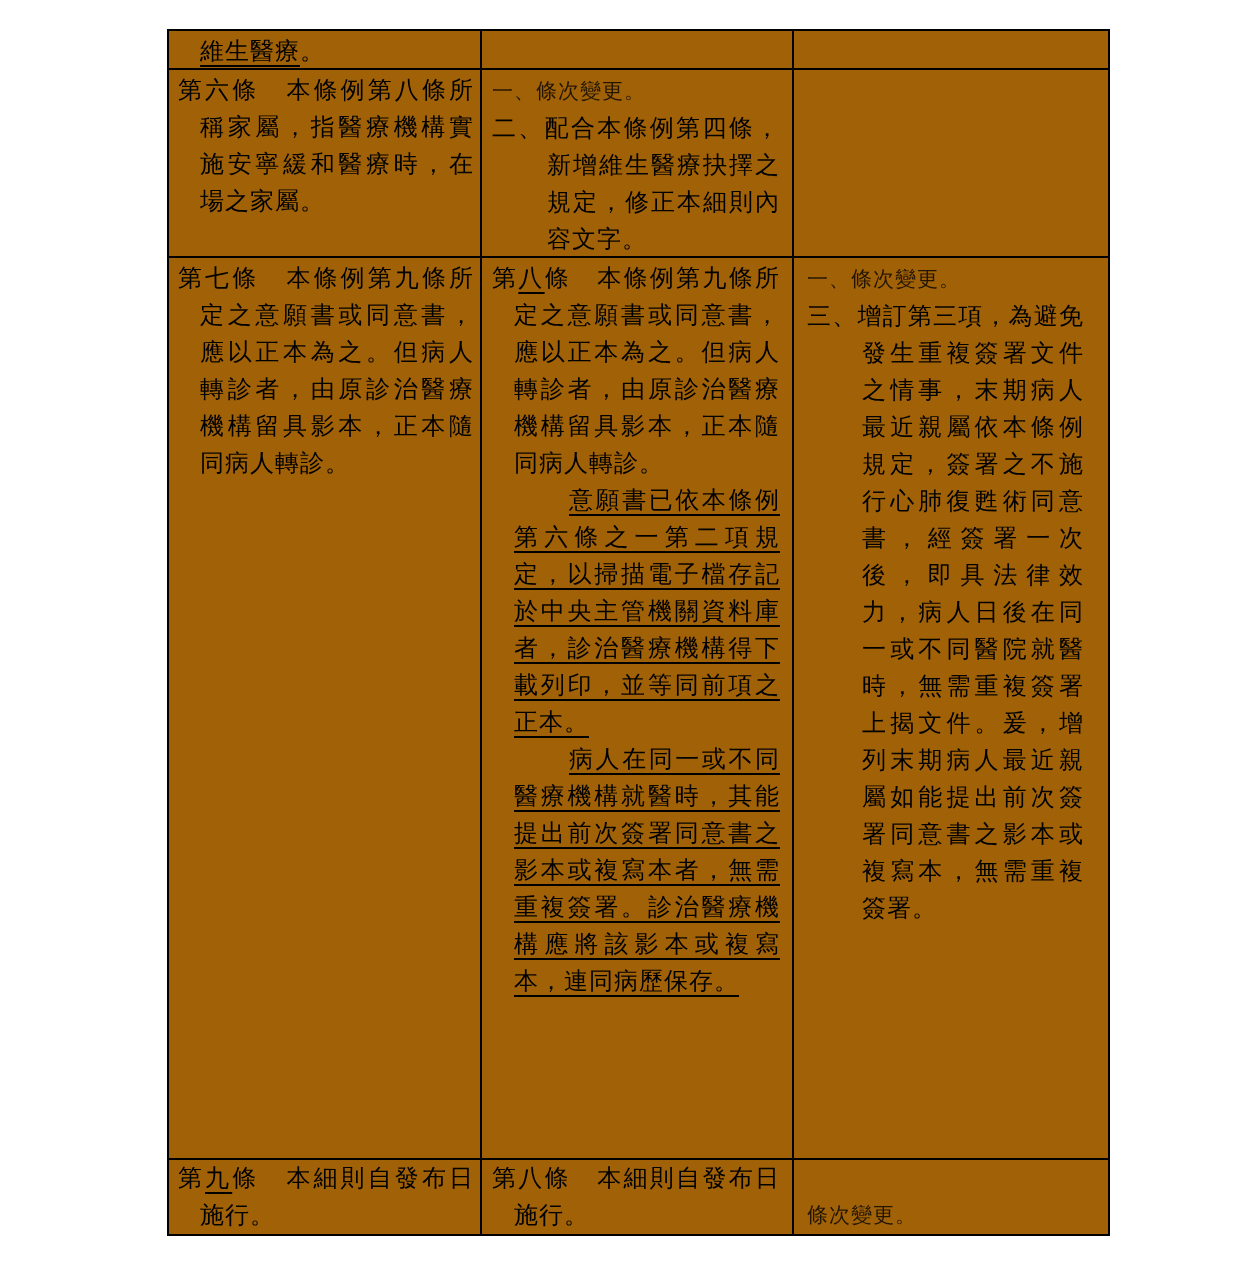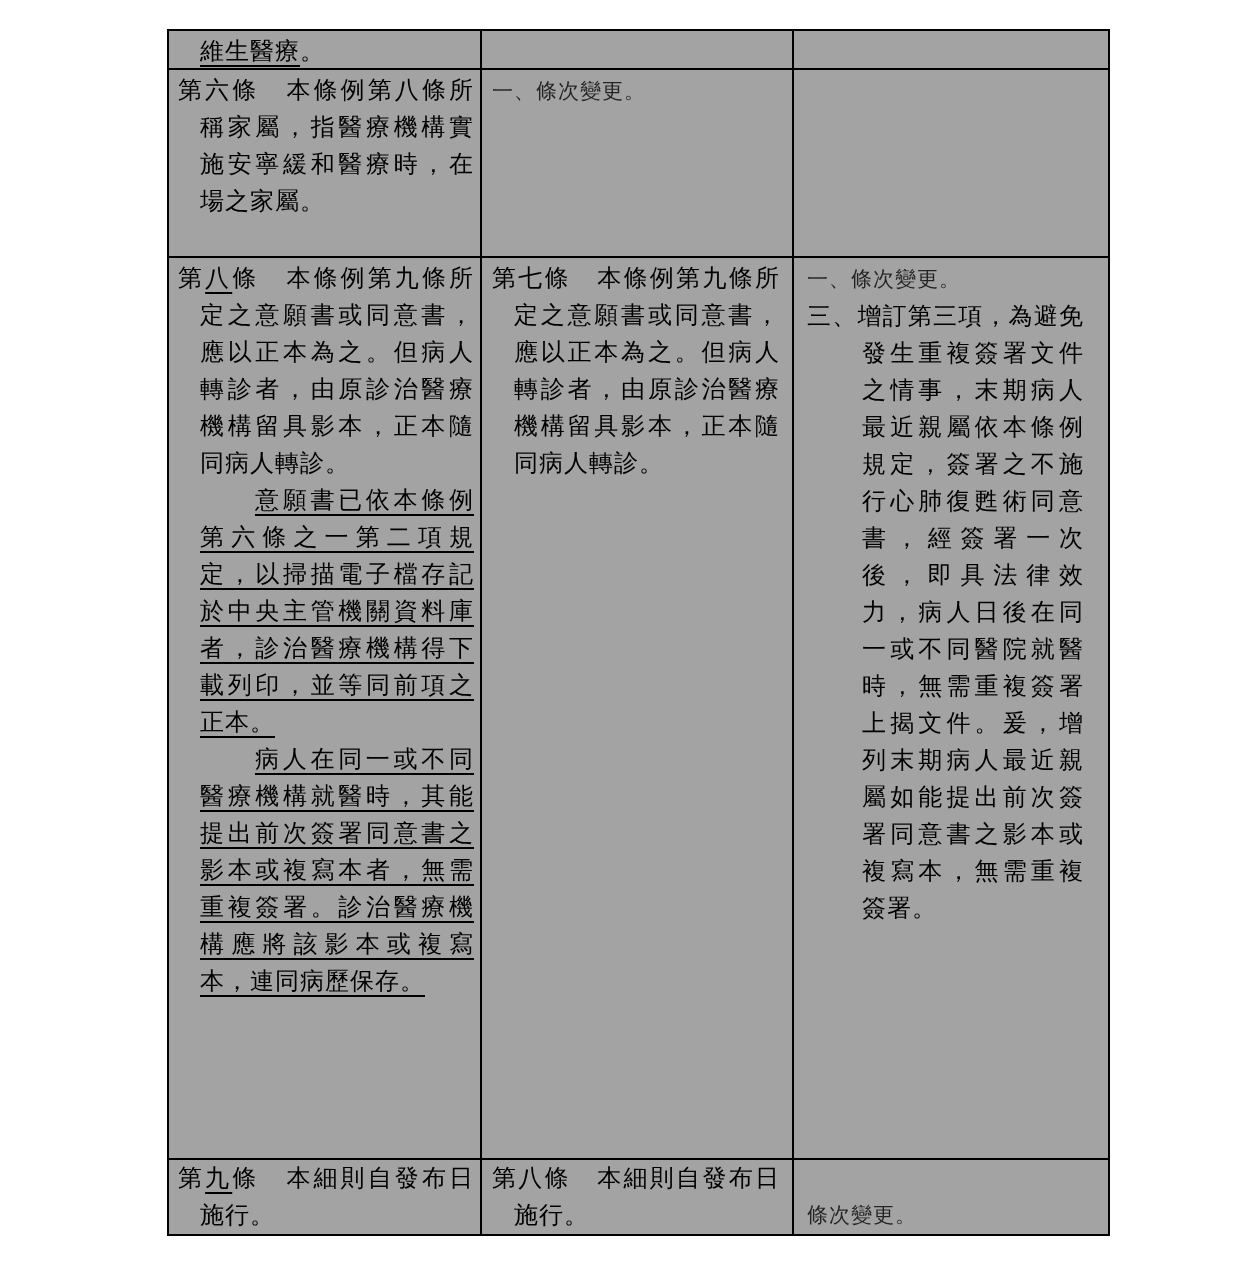--- a/index.html
+++ b/index.html
@@ -2,21 +2,21 @@
 <html><head>
 <meta charset="utf-8">
 <style>
   html,body{margin:0;padding:0;background:#ffffff;}
   body{
     width:1240px;height:1264px;position:relative;overflow:hidden;
     font-family:"Liberation Serif","DejaVu Serif",serif;color:#000;
   }
   .table{
     position:absolute;left:167px;top:29px;width:939px;
-    border:2px solid #000;background:#a3a3a3;
+    border:2px solid #000;background:#a16207;
   }
   .trow{display:flex;border-bottom:2px solid #000;}
   .trow:last-child{border-bottom:none;align-items:flex-end;}
   .tcell{box-sizing:border-box;overflow:hidden;}
   .tcell:nth-child(1){width:313px;border-right:2px solid #000;padding:2px 6px 0 9px;}
   .tcell:nth-child(2){width:312px;border-right:2px solid #000;padding:2px 12px 0 10px;}
   .tcell:nth-child(3){flex:1;padding:2px 24px 0 13px;}
   .trow:nth-child(1){height:37px;}
   .trow:nth-child(2){height:186px;}
   .trow:nth-child(3){height:900px;}
@@ -44,30 +44,31 @@
       </div>
       <div class="tcell"></div>
       <div class="tcell"></div>
     </div>
     <div class="trow">
       <div class="tcell">
         <div class="blk article"><span>第六條　本條例第八條所稱家屬，指醫療機構實施安寧緩和醫療時，在場之家屬。</span></div>
       </div>
       <div class="tcell">
         <div class="blk item"><span class="alt">一、</span><span class="alt">條次變更。</span></div>
+        <div class="blk item"><span>二、</span><span>配合本條例第四條，新增維生醫療抉擇之規定，修正本細則內容文字。</span></div>
       </div>
     </div>
     <div class="trow">
       <div class="tcell">
+        <div class="blk article"><span>第七條　本條例第九條所定之意願書或同意書，應以正本為之。但病人轉診者，由原診治醫療機構留具影本，正本隨同病人轉診。</span></div>
+      </div>
+      <div class="tcell">
         <div class="blk article"><span>第</span><span class="u">八</span><span>條　本條例第九條所定之意願書或同意書，應以正本為之。但病人轉診者，由原診治醫療機構留具影本，正本隨同病人轉診。</span></div>
         <div class="blk sub"><span class="u">意願書已依本條例第六條之一第二項規定，以掃描電子檔存記於中央主管機關資料庫者，診治醫療機構得下載列印，並等同前項之正本。</span></div>
         <div class="blk sub"><span class="u">病人在同一或不同醫療機構就醫時，其能提出前次簽署同意書之影本或複寫本者，無需重複簽署。診治醫療機構應將該影本或複寫本，連同病歷保存。</span></div>
-      </div>
-      <div class="tcell">
-        <div class="blk article"><span>第七條　本條例第九條所定之意願書或同意書，應以正本為之。但病人轉診者，由原診治醫療機構留具影本，正本隨同病人轉診。</span></div>
       </div>
       <div class="tcell">
         <div class="blk item"><span class="alt">一、</span><span class="alt">條次變更。</span></div>
         <div class="blk item"><span>三、</span><span>增訂第三項，為避免發生重複簽署文件之情事，末期病人最近親屬依本條例規定，簽署之不施行心肺復甦術同意書，經簽署一次後，即具法律效力，病人日後在同一或不同醫院就醫時，無需重複簽署上揭文件。爰，增列末期病人最近親屬如能提出前次簽署同意書之影本或複寫本，無需重複簽署。</span></div>
       </div>
     </div>
     <div class="trow">
       <div class="tcell">
         <div class="blk article"><span>第</span><span class="u">九</span><span>條　本細則自發布日施行。</span></div>
       </div>

